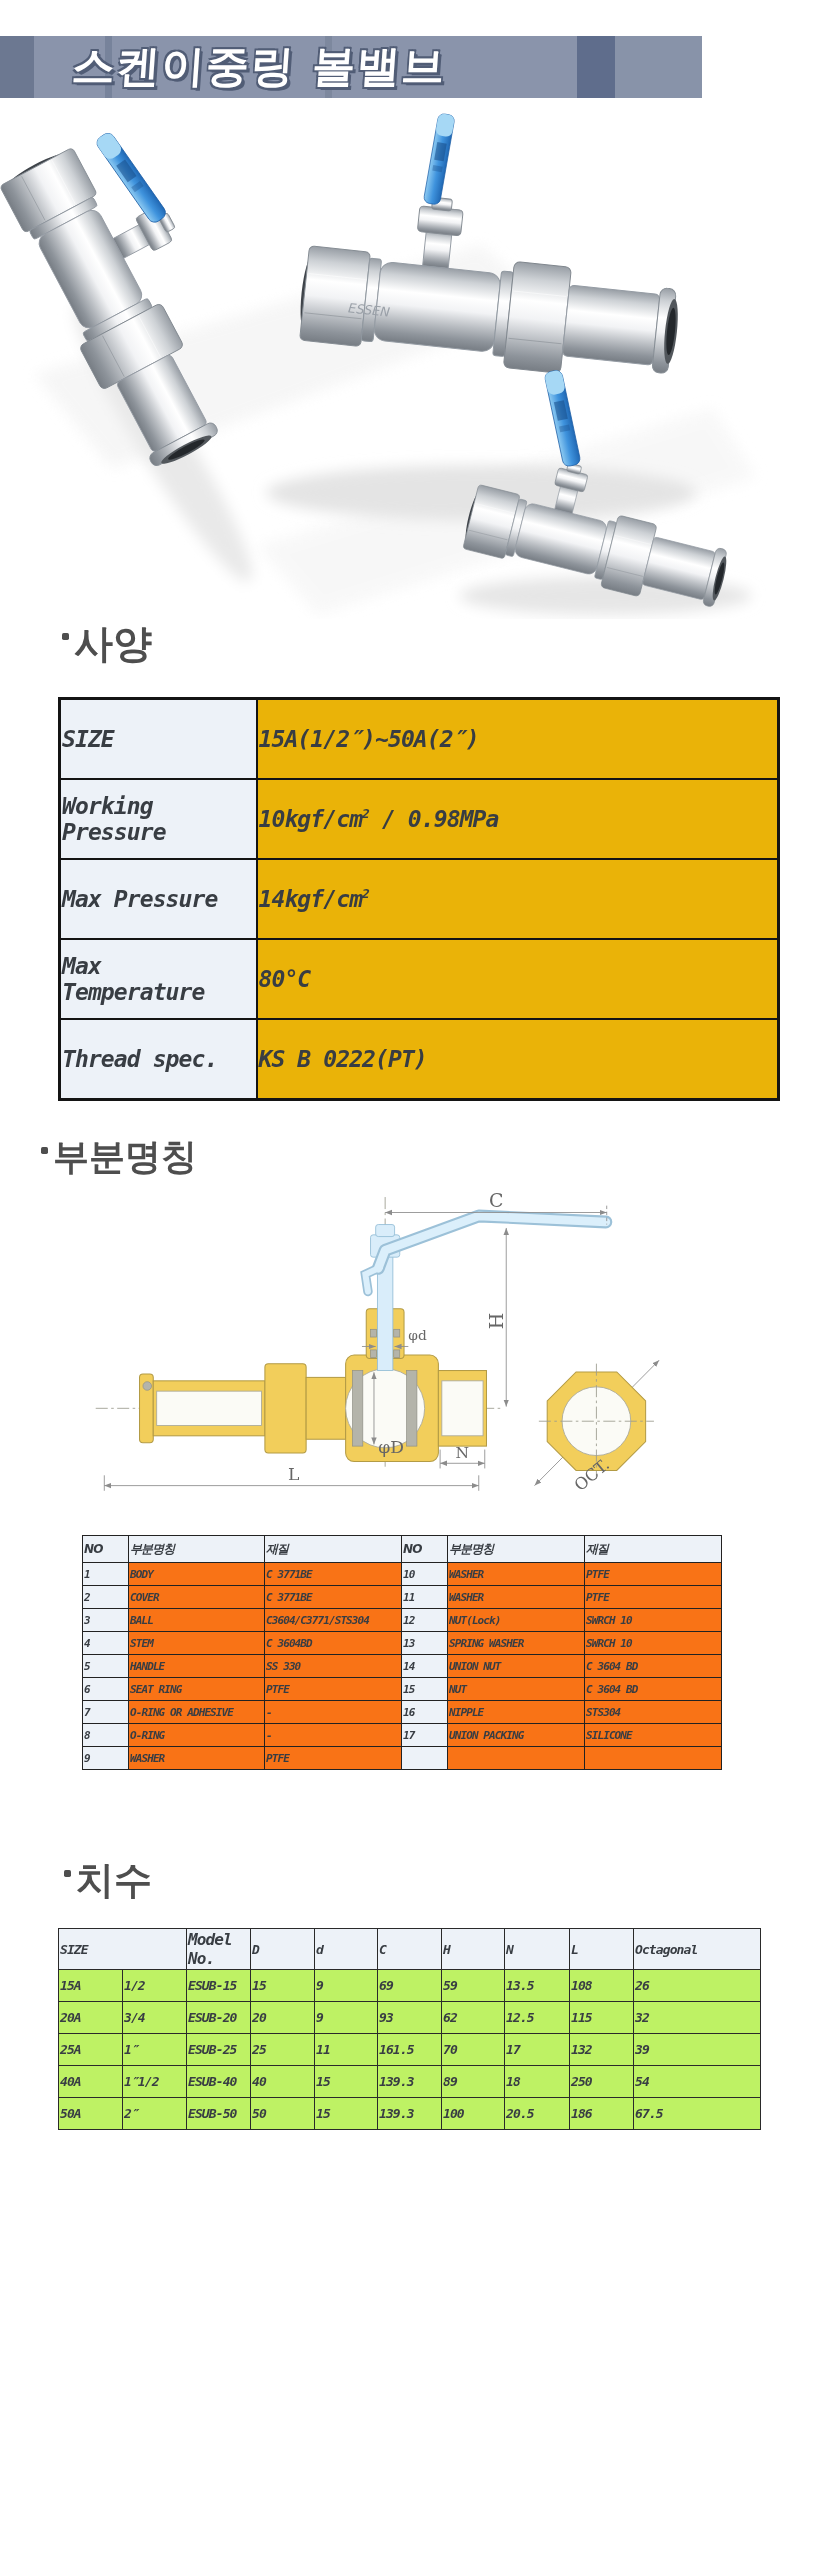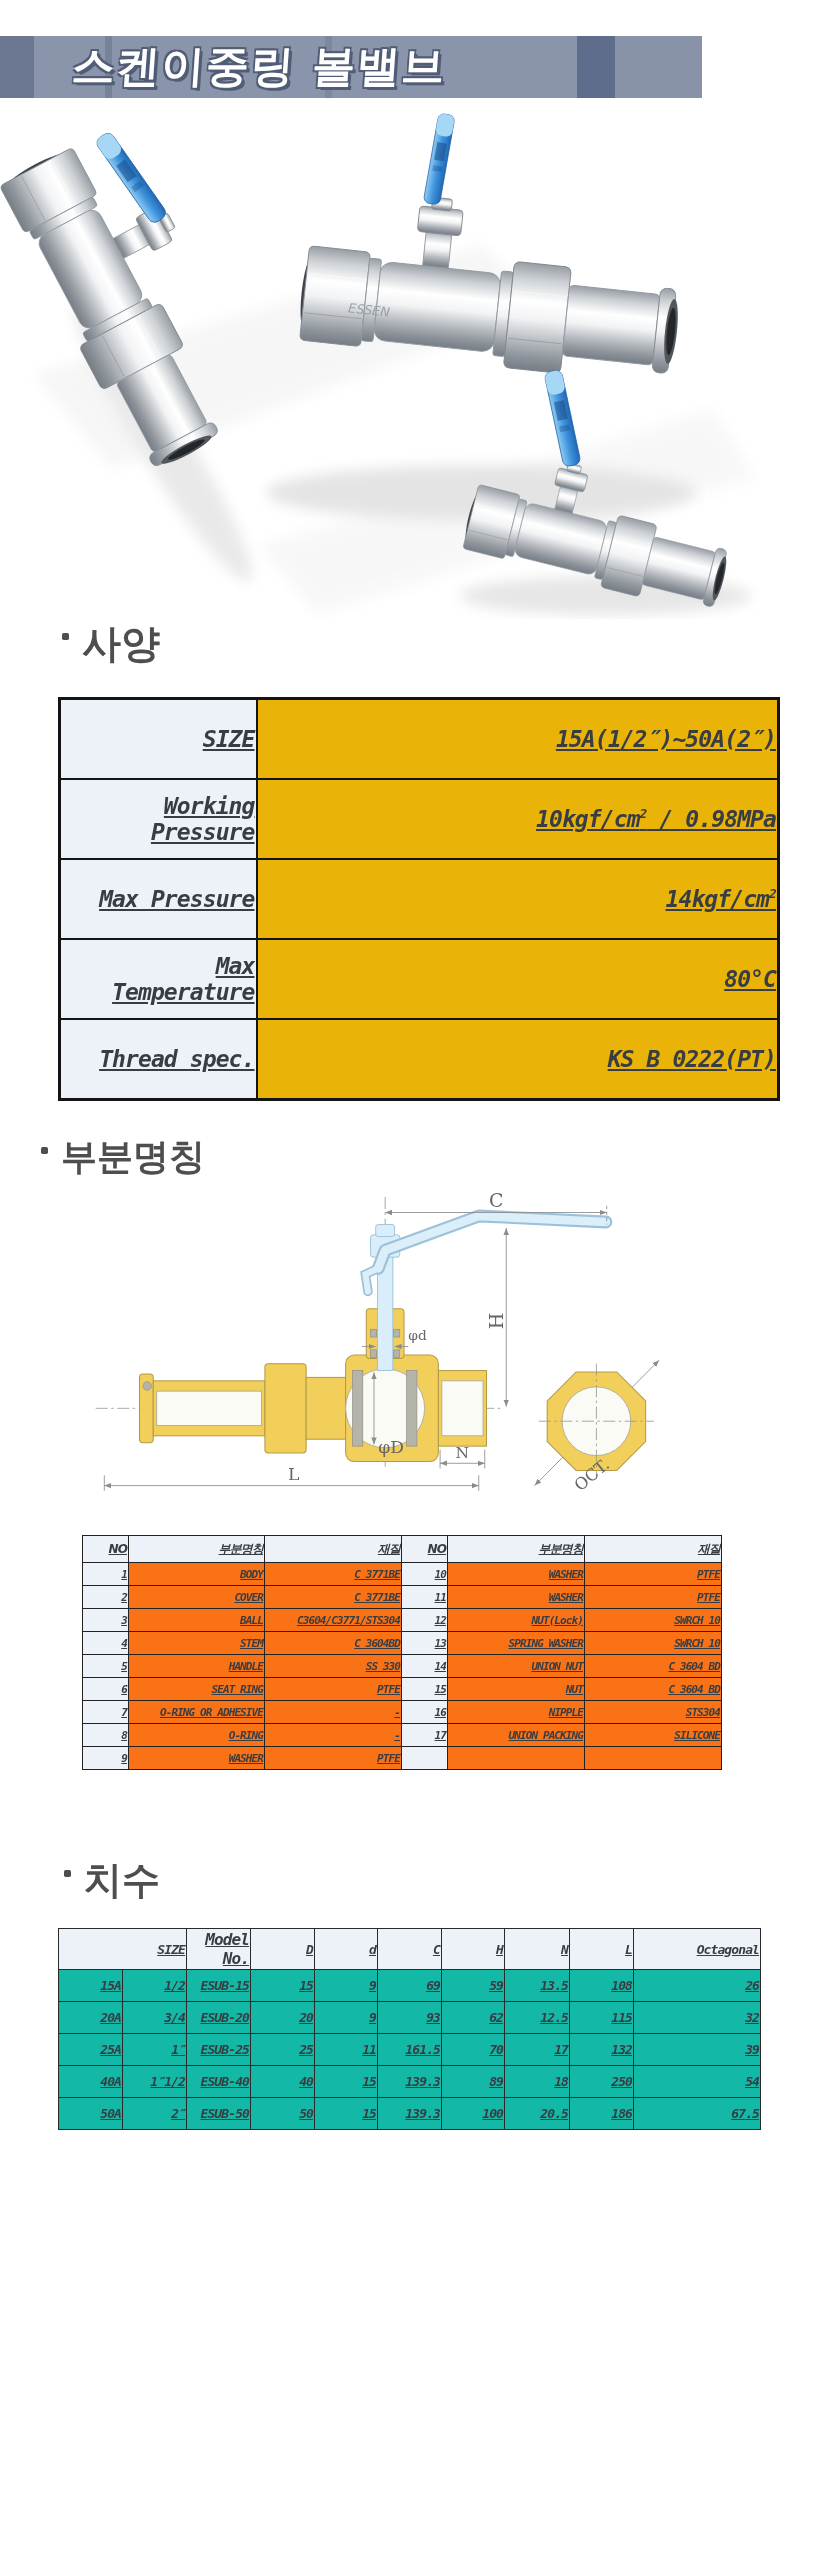--- a/index.html
+++ b/index.html
@@ -15,30 +15,30 @@
       #8a94ab 112px,#8a94ab 325px,
       #7d889e 325px,#7d889e 332px,
       #8a94ab 332px,#8a94ab 577px,
       #5f6d8c 577px,#5f6d8c 615px,
       #8893a9 615px,#8893a9 702px);}
   .header-title{position:absolute;left:72px;top:50%;transform:translateY(-50%) skewX(-4deg);
     font-size:43px;font-weight:800;color:#fff;letter-spacing:1.7px;white-space:nowrap;
     text-shadow:1.7px 1.7px 0 #515d76,-1.7px -1.7px 0 #515d76,1.7px -1.7px 0 #515d76,-1.7px 1.7px 0 #515d76,3.4px 3.4px 0 #515d76;}
 
   
-  .sec-heading{position:absolute;display:flex;align-items:flex-start;gap:13px;
+  .sec-heading{position:absolute;display:flex;align-items:flex-start;gap:5px;
     color:#4e4e4e;font-weight:800;line-height:1.1;}
   .sec-heading .dot{width:6.9px;height:6.9px;background:#4e4e4e;border-radius:1.7px;margin-top:10.3px;flex:0 0 auto;}
   #spec-heading{left:62px;top:623px;font-size:39px;}
   #parts-heading{left:41px;top:1137px;font-size:36px;}
   #dims-heading{left:64px;top:1860px;font-size:38px;justify-content:center;}
 
   
   table{border-collapse:collapse;table-layout:fixed;position:absolute;
-    font-style:italic;font-weight:bold;color:#383d43;text-align:right;text-decoration:underline;}
+    font-style:italic;font-weight:bold;color:#383d43;text-align:left;}
   td,th{overflow:hidden;vertical-align:middle;}
 
   
   .spec{left:58px;top:697px;width:719px;border:3.4px solid #141414;
     font-family:"DejaVu Sans Mono",monospace;font-size:23px;letter-spacing:-0.9px;}
   .spec td{border:2.6px solid #141414;height:76px;background:#eab308;}
   .spec td.lbl{background:#edf2f8;}
   .spec sup{font-size:13px;}
 
   
@@ -48,21 +48,21 @@
   .parts th{height:24px;background:#edf2f8;font-size:12px;font-family:"DejaVu Sans",sans-serif;}
   .parts td{height:20px;background:#f97316;}
   .parts td.no{background:#edf2f8;}
 
   
   .dims{left:58px;top:1928px;width:702px;border:1.7px solid #2a2a2a;
     font-family:"DejaVu Sans Mono",monospace;font-size:13px;letter-spacing:-0.9px;}
   .dims th,.dims td{border:1.7px solid #2a2a2a;}
   .dims th{height:33px;background:#edf2f8;}
   .dims th.small{font-size:16px;}
-  .dims td{height:29px;background:#14b8a6;margin-left:27px;}
+  .dims td{height:29px;background:#bef264;margin-left:27px;}
 
   
   #photos{position:absolute;left:0;top:82px;}
   #diagram{position:absolute;left:94px;top:1185px;}
   .cl{stroke:#9a9a8e;stroke-width:1;stroke-dasharray:14 4 3 4;fill:none;}
   .dim{stroke:#8c8c8c;stroke-width:1;fill:none;}
   .dimtxt{font-family:"DejaVu Serif",serif;fill:#666;}
   .brass{fill:#f2ce5b;stroke:#b39b45;stroke-width:1.2;}
   .wmetal{fill:#fbfbf6;stroke:#a9a99b;stroke-width:1;}
   .pale{fill:#d9edfa;stroke:#93bdd6;stroke-width:1;}

